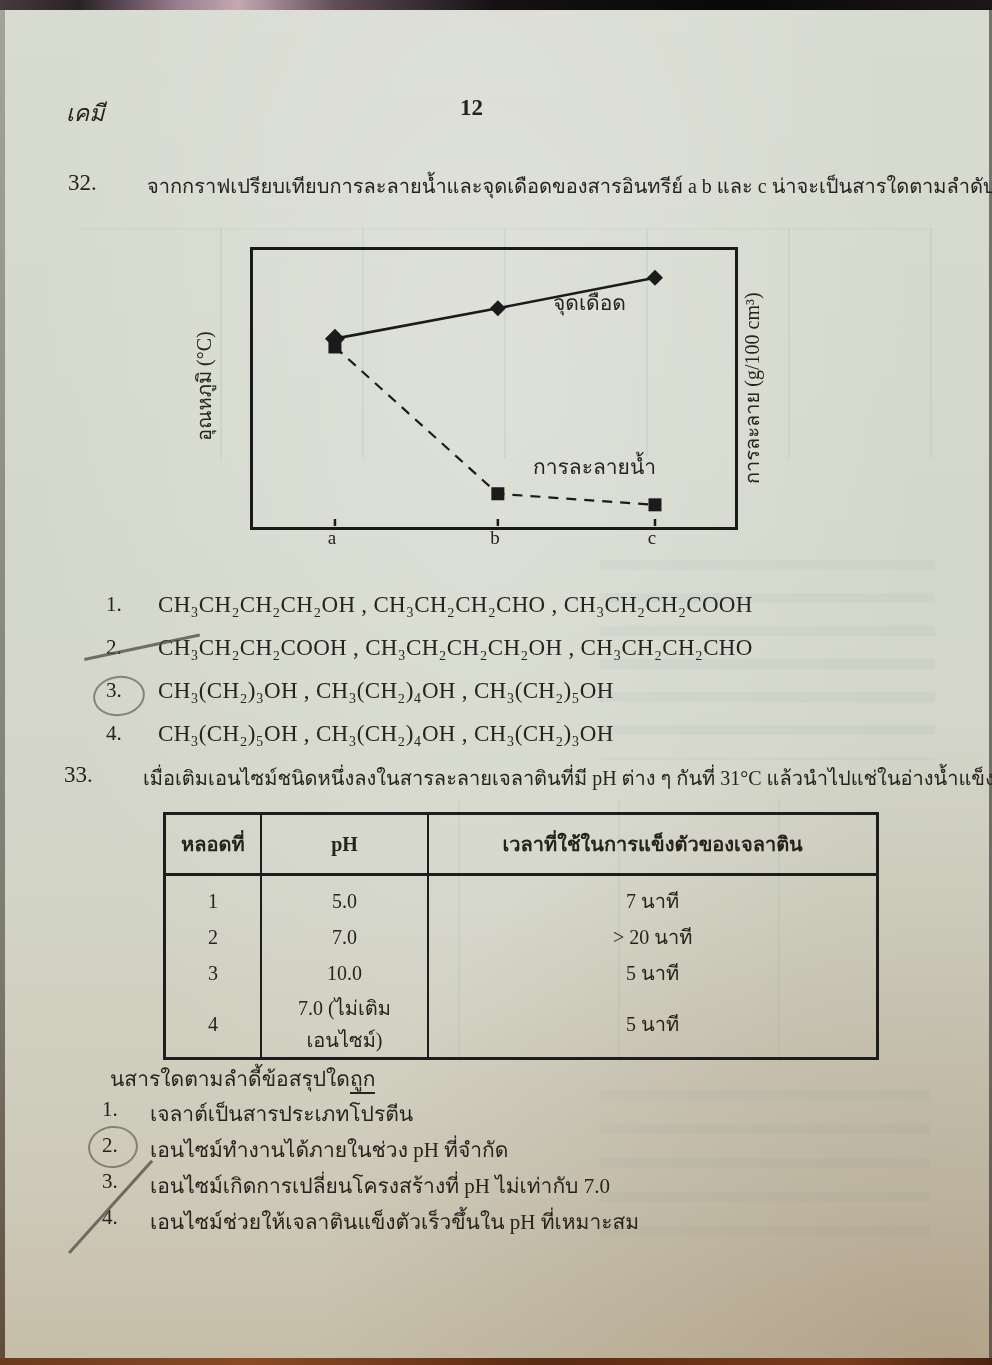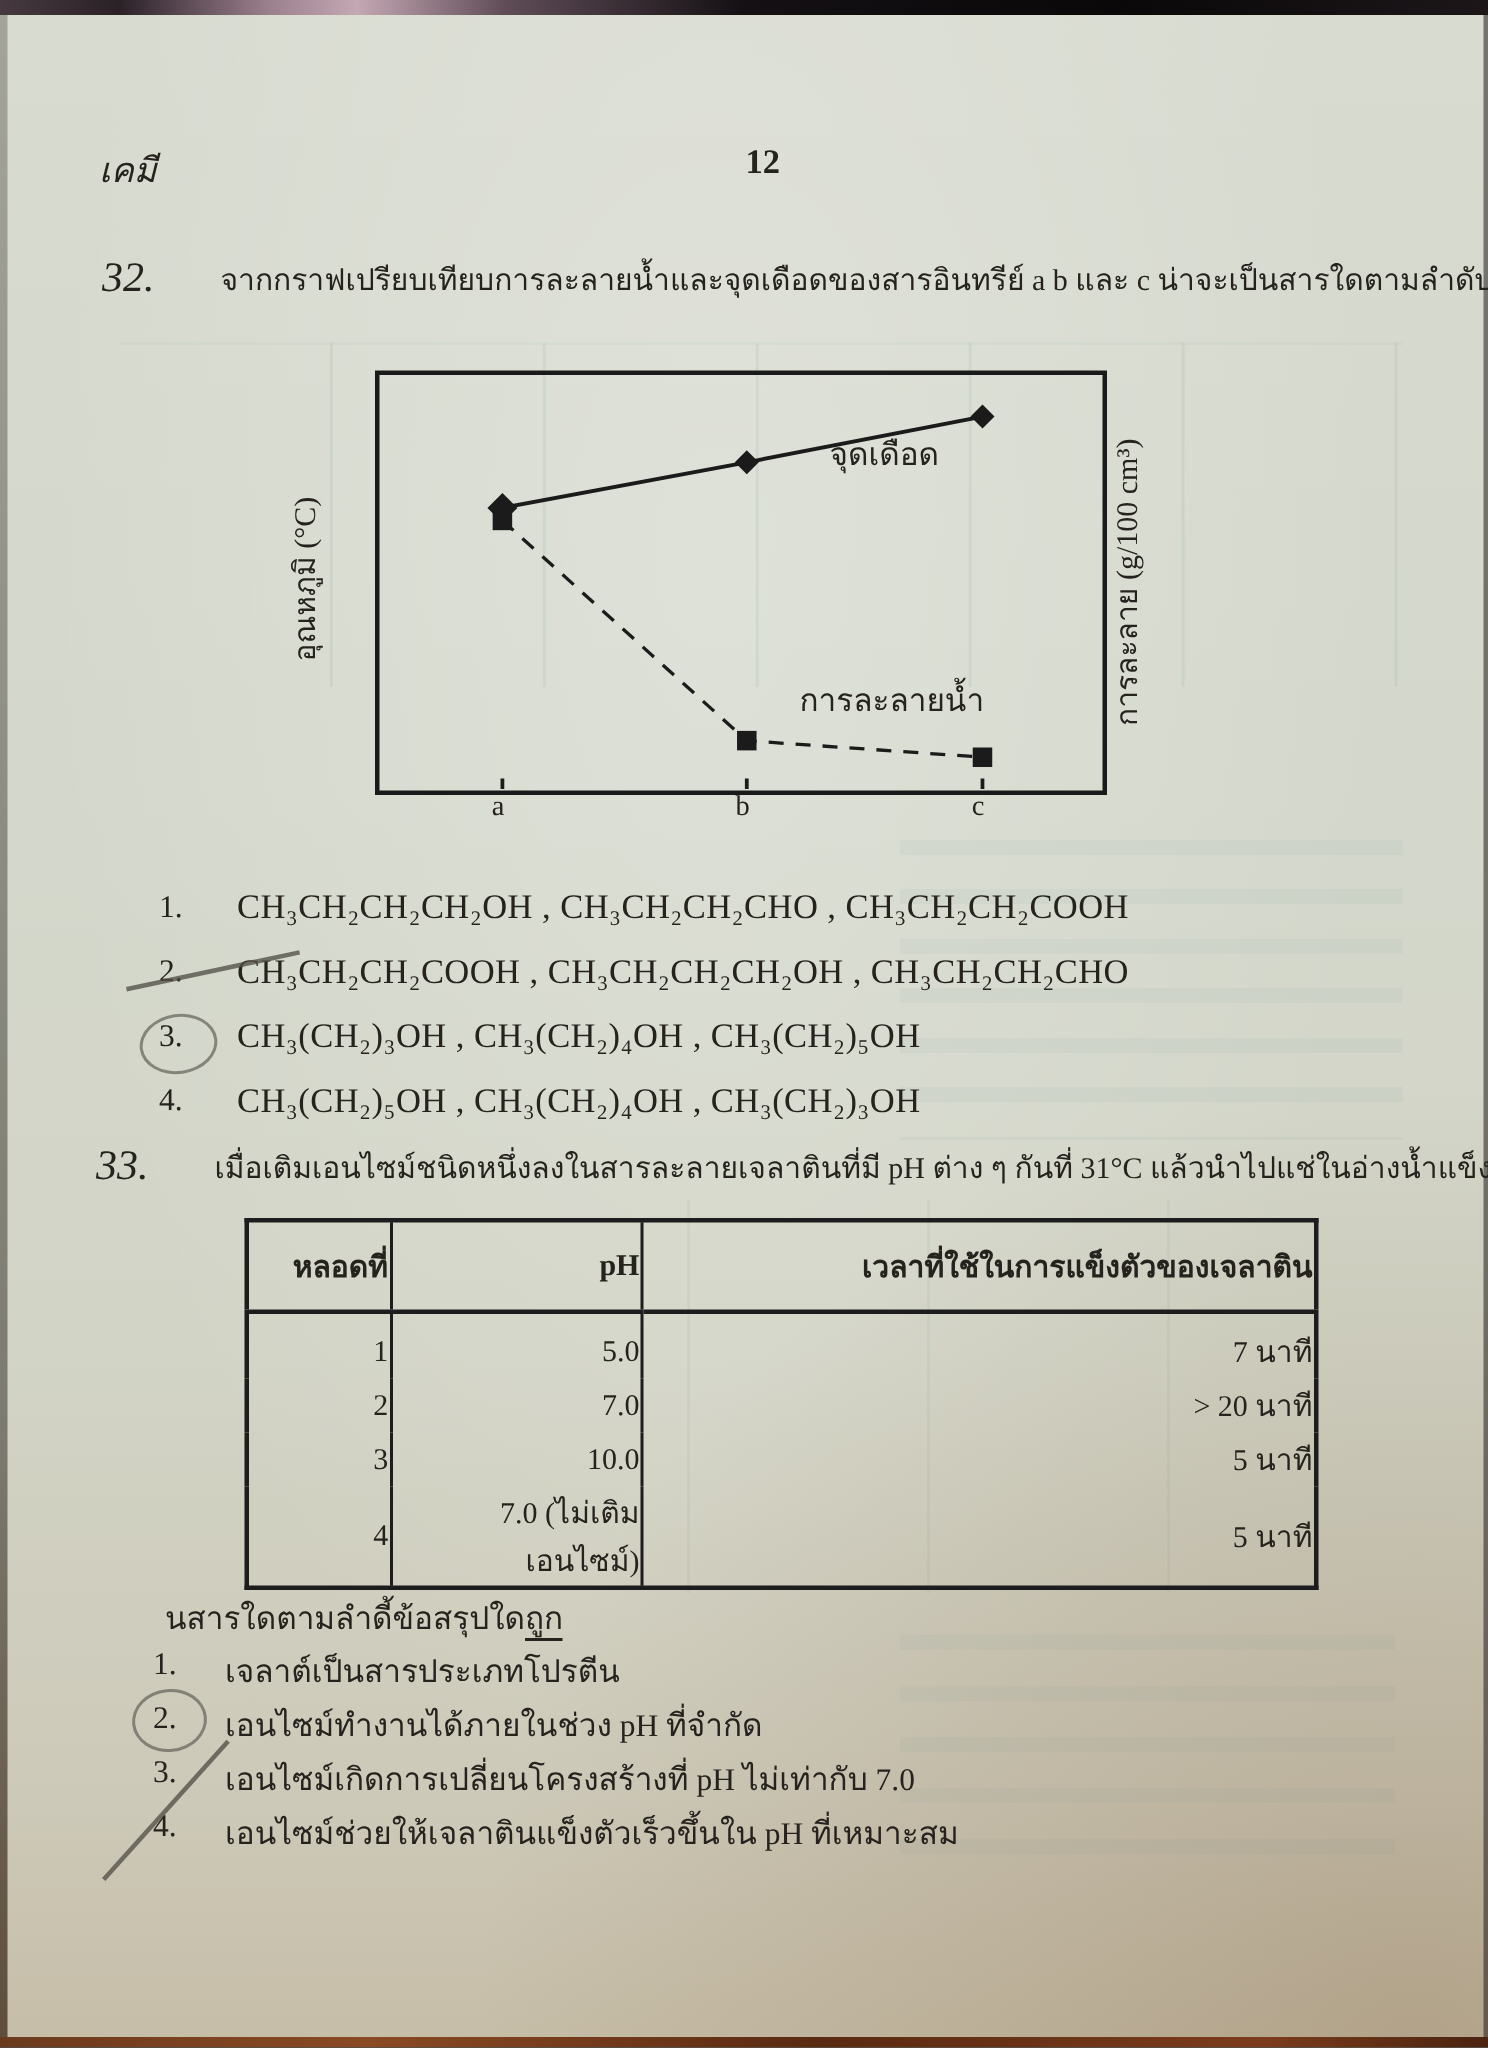--- a/index.html
+++ b/index.html
@@ -26,39 +26,39 @@
     background:repeating-linear-gradient(90deg,transparent 0 140px,#2a7a6a 140px 142px);
     border-top:2px solid rgba(42,122,106,0.55);}
   .ghost-text-mid{left:600px;top:560px;width:335px;height:200px;opacity:0.08;
     background:repeating-linear-gradient(180deg,rgba(42,106,122,0.55) 0 10px,transparent 10px 33px);}
   .ghost-grid-low{left:300px;top:800px;width:635px;height:262px;opacity:0.06;
     background:repeating-linear-gradient(90deg,transparent 0 158px,#2a7a6a 158px 160px);}
   .ghost-text-bottom{left:600px;top:1090px;width:330px;height:168px;opacity:0.07;
     background:repeating-linear-gradient(180deg,rgba(42,106,122,0.55) 0 10px,transparent 10px 34px);}
 
   .subject{left:66px;top:95px;font-size:23px;font-style:italic;}
-  .pagenum{left:460px;top:95px;width:60px;text-align:right;font-size:23px;font-weight:bold;}
+  .pagenum{left:460px;top:95px;width:60px;text-align:left;font-size:23px;font-weight:bold;}
 
-  .qnum{font-size:28px;font-style:italic;}
+  .qnum{font-size:23px;}
   .qtext{font-size:20px;white-space:nowrap;margin-left:33px;}
 
   .chart-frame{left:250px;top:247px;width:482px;height:277px;border:3px solid #1a1a1a;}
   .chart-frame svg{position:absolute;left:0;top:0;}
   .chart-label{position:absolute;font-size:21px;white-space:nowrap;}
   .axis-label{writing-mode:vertical-rl;transform:rotate(180deg);text-align:center;font-size:20px;white-space:nowrap;}
   .xtick{width:22px;text-align:center;font-size:19px;}
 
   .optrow .num{position:absolute;font-size:21px;}
   .formula{font-size:23px;white-space:nowrap;letter-spacing:0.3px;}
   .opttext{font-size:21px;white-space:nowrap;}
 
   table.gel{position:absolute;left:163px;top:812px;width:716px;border-collapse:collapse;
     border:3px solid #1d1d1d;table-layout:fixed;font-size:20px;}
   table.gel th{border-bottom:3px solid #1d1d1d;height:56px;font-weight:bold;font-size:20px;}
-  table.gel th,table.gel td{border-left:2px solid #1d1d1d;text-align:right;vertical-align:middle;}
+  table.gel th,table.gel td{border-left:2px solid #1d1d1d;text-align:center;vertical-align:middle;}
   table.gel th:first-child,table.gel td:first-child{border-left:none;}
   table.gel td{height:34px;}
   table.gel tbody tr:first-child td{padding-top:8px;}
 
   .underlined{border-bottom:2px solid #26231f;padding-bottom:1px;margin-top:20px;}
   .pen-slash{height:0;border-top:3px solid rgba(82,80,72,0.78);transform-origin:left top;}
   .pen-circle{border:2.5px solid rgba(90,88,80,0.65);border-radius:50%;}
 </style>
 </head>
 <body>

